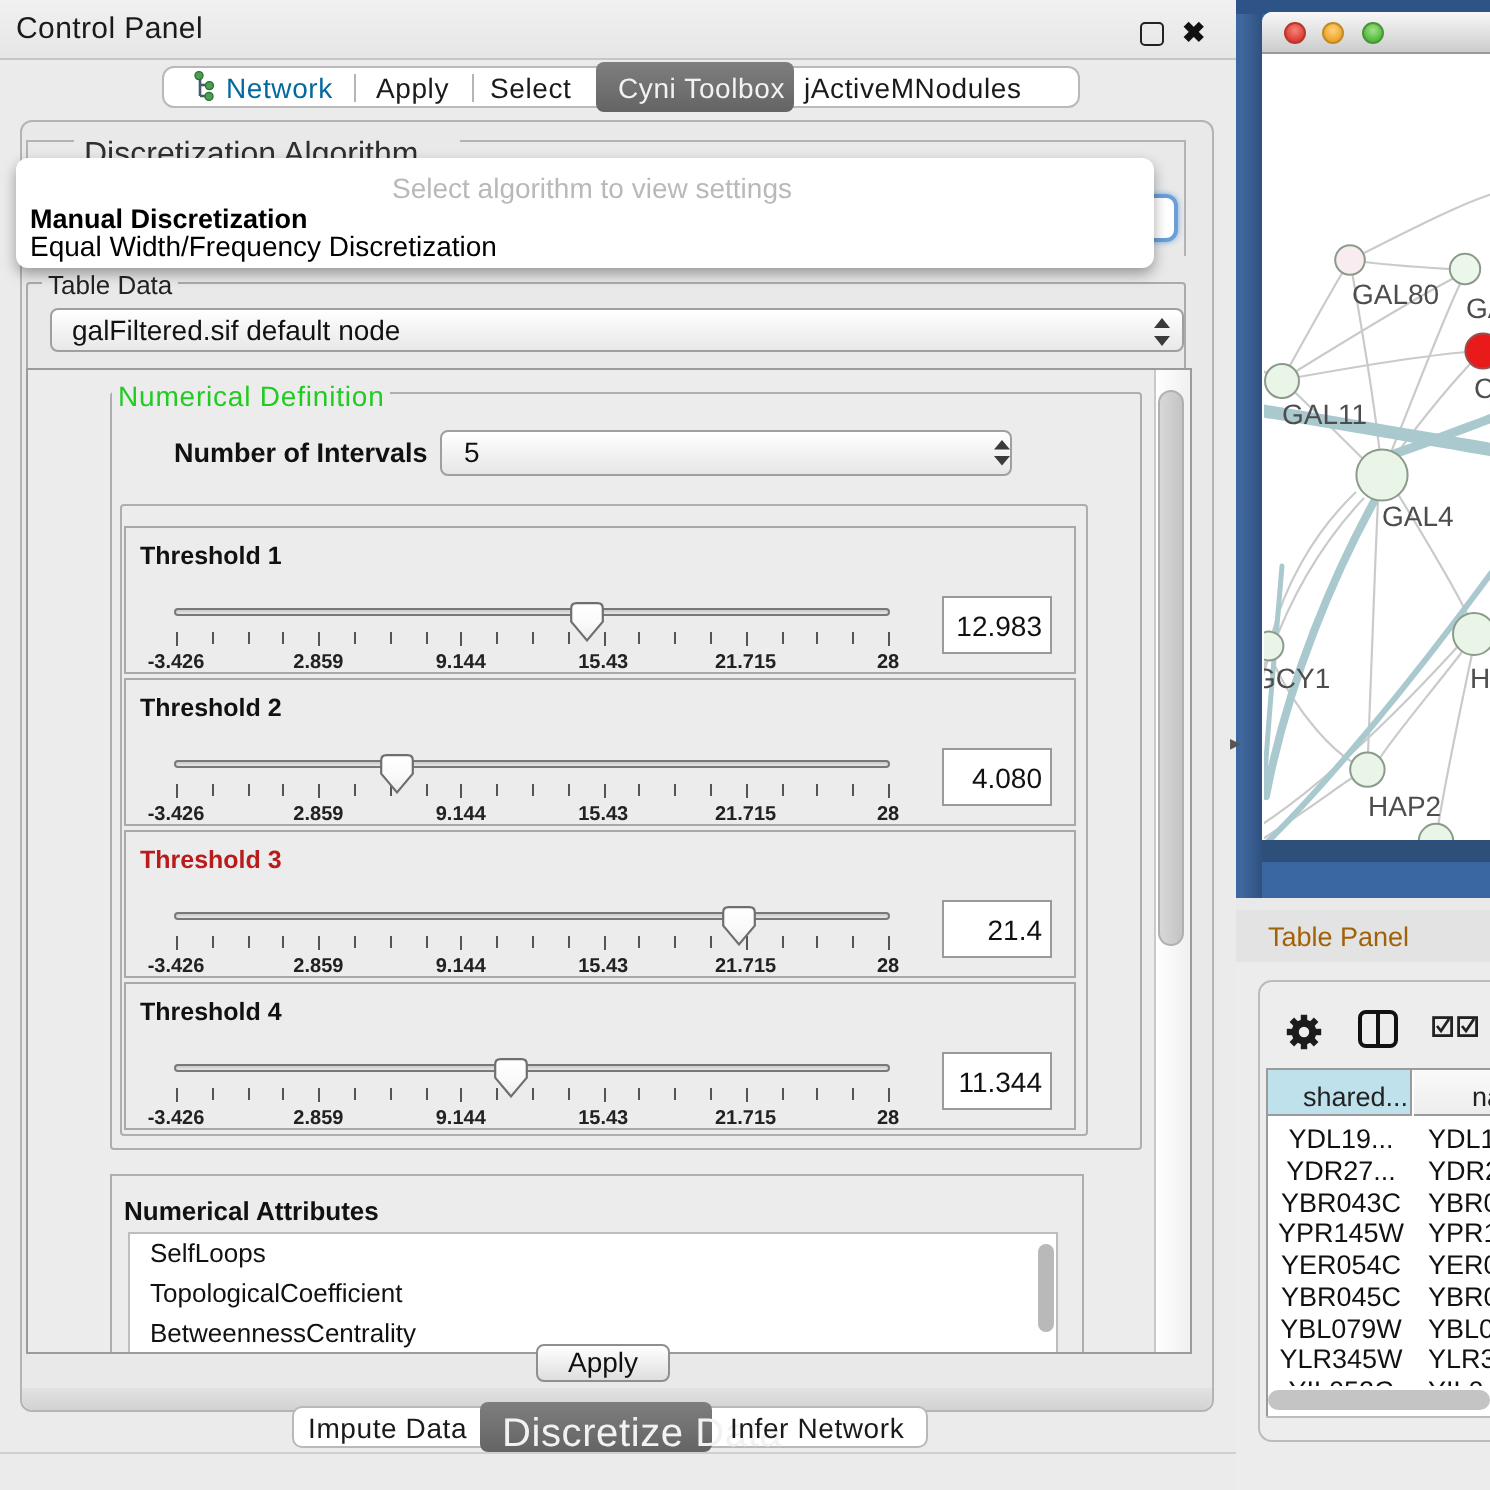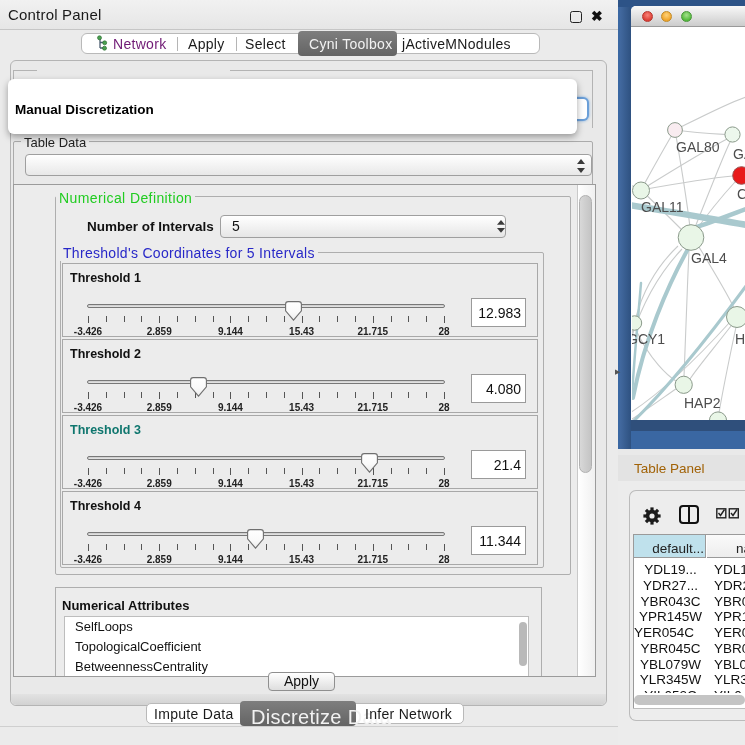--- a/index.html
+++ b/index.html
@@ -20,40 +20,42 @@
   <div class="abs" style="left:591px;top:8px;font-size:14px;font-weight:bold;color:#111;">✖</div>
 
   <div class="abs" style="left:81px;top:33px;width:459px;height:21px;background:#fff;border:1px solid #b9b9b9;border-radius:6px;"></div>
   <div class="abs" style="left:298px;top:31px;width:99px;height:25px;background:linear-gradient(#7e7e7e,#646464);border-radius:4px;"></div>
   <svg class="abs" style="left:95px;top:34px;" width="14" height="17" viewBox="0 0 14 17">
     <path d="M5 4 L5 14 M5 8.5 L9.5 8.5 M5 14 L9.5 14" stroke="#4a5a6e" stroke-width="1.3" fill="none"></path>
     <circle cx="4.5" cy="3.8" r="2" fill="#4aa050" stroke="#2e7034" stroke-width="0.7"></circle>
     <circle cx="9.7" cy="8.8" r="2" fill="#4aa050" stroke="#2e7034" stroke-width="0.7"></circle>
     <circle cx="9.5" cy="14.2" r="2" fill="#4aa050" stroke="#2e7034" stroke-width="0.7"></circle>
   </svg>
-  <div class="abs" style="left:113px;top:36px;font-size:14px;letter-spacing:0.3px;color:#701a75;">Network</div>
+  <div class="abs" style="left:113px;top:36px;font-size:14px;letter-spacing:0.3px;color:#0369a1;">Network</div>
   <div class="abs" style="left:177px;top:37px;width:1px;height:14px;background:#b5b5b5;"></div>
   <div class="abs" style="left:188px;top:36px;font-size:14px;letter-spacing:0.3px;color:#1a1a1a;">Apply</div>
   <div class="abs" style="left:236px;top:37px;width:1px;height:14px;background:#b5b5b5;"></div>
   <div class="abs" style="left:245px;top:36px;font-size:14px;letter-spacing:0.3px;color:#1a1a1a;">Select</div>
   <div class="abs" style="left:309px;top:36px;font-size:14px;letter-spacing:0.3px;color:#f2f2f2;">Cyni Toolbox</div>
   <div class="abs" style="left:402px;top:36px;font-size:14px;letter-spacing:0.3px;color:#1a1a1a;">jActiveMNodules</div>
 
   <div class="abs" style="left:10px;top:60px;width:597px;height:646px;background:#e9e9e9;border:1px solid #b4b4b4;border-radius:6px;"></div>
   <div class="abs" style="left:11px;top:694px;width:595px;height:11px;background:linear-gradient(#e2e2e2,#d2d2d2);border-radius:0 0 6px 6px;"></div>
 
   <div class="abs" style="left:230px;top:70px;width:363px;height:1px;background:#b3b3b3;"></div>
   <div class="abs" style="left:13px;top:70px;width:24px;height:1px;background:#b3b3b3;"></div>
   <div class="abs" style="left:592px;top:70px;width:1px;height:58px;background:#b3b3b3;"></div>
   <div class="abs" style="left:13px;top:70px;width:1px;height:12px;background:#b3b3b3;"></div>
+  <div class="abs" style="left:42px;top:69px;font-size:16px;color:#2f2f2f;">Discretization Algorithm</div>
 
   <div class="abs" style="left:13px;top:141px;width:580px;height:45px;border:1px solid #ababab;border-radius:2px;"></div>
   <div class="abs" style="left:21px;top:135px;background:#e9e9e9;padding:0 3px;font-size:13px;color:#222;">Table Data</div>
 
   <div class="abs" style="left:25px;top:154px;width:567px;height:22px;background:linear-gradient(#ffffff,#e8e8e8);border:1px solid #9f9f9f;border-radius:4px;"></div>
+  <div class="abs" style="left:36px;top:157px;font-size:14px;color:#111;">galFiltered.sif default node</div>
   <svg class="abs" style="left:576px;top:159px;" width="10" height="14" viewBox="0 0 10 14">
         <path d="M5 0 L9 5 L1 5 Z" fill="#3a3a3a"></path>
         <path d="M1 9 L9 9 L5 14 Z" fill="#3a3a3a"></path>
       </svg>
 
   <div class="abs" style="left:13px;top:184px;width:583px;height:493px;background:#ececec;border:1px solid #9b9b9b;"></div>
 
   <div class="abs" style="left:577px;top:185px;width:18px;height:491px;background:linear-gradient(90deg,#ffffff,#f0f0f0);border-left:1px solid #c9c9c9;"></div>
   <div class="abs" style="left:579px;top:195px;width:13px;height:278px;background:linear-gradient(90deg,#d8d8d8,#c4c4c4);border:1px solid #b0b0b0;border-radius:7px;"></div>
 
@@ -62,21 +64,20 @@
 
   <div class="abs" style="left:87px;top:219px;font-size:13.5px;font-weight:bold;color:#111;">Number of Intervals</div>
   <div class="abs" style="left:220px;top:215px;width:286px;height:23px;background:linear-gradient(#ffffff,#e6e6e6);border:1px solid #9f9f9f;border-radius:4px;"></div>
   <div class="abs" style="left:232px;top:218px;font-size:14px;color:#111;">5</div>
   <svg class="abs" style="left:496px;top:220px;" width="10" height="13" viewBox="0 0 10 13">
         <path d="M5 0 L9 4.7 L1 4.7 Z" fill="#3a3a3a"></path>
         <path d="M1 8 L9 8 L5 12.7 Z" fill="#3a3a3a"></path>
       </svg>
 
   <div class="abs" style="left:60px;top:252px;width:484px;height:316px;border:1px solid #aeaeae;border-radius:2px;"></div>
-  <div class="abs" style="left:60px;top:245px;background:#ececec;padding:0 3px;font-size:14px;letter-spacing:0.3px;color:#2828c8;">Threshold's Coordinates for 5 Intervals</div>
 
   <div class="abs" style="left:62px;top:263px;width:476px;height:74px;border:1px solid #a8a8a8;"></div>
   <div class="abs" style="left:70px;top:271px;font-size:12.5px;font-weight:bold;color:#111;">Threshold 1</div>
   <div class="abs" style="left:87px;top:303.5px;width:358px;height:4px;background:linear-gradient(#c9c9c9,#e8e8e8);border:1px solid #787878;border-radius:3px;"></div>
   <div class="abs" style="left:88.0px;top:315.5px;width:1px;height:7px;background:#555;"></div>
       <div class="abs" style="left:105.8px;top:315.5px;width:1px;height:6px;background:#555;"></div>
       <div class="abs" style="left:123.6px;top:315.5px;width:1px;height:6px;background:#555;"></div>
       <div class="abs" style="left:141.4px;top:315.5px;width:1px;height:6px;background:#555;"></div>
       <div class="abs" style="left:159.2px;top:315.5px;width:1px;height:7px;background:#555;"></div>
       <div class="abs" style="left:177.0px;top:315.5px;width:1px;height:6px;background:#555;"></div>
@@ -149,21 +150,21 @@
             <stop offset="0" stop-color="#ffffff"></stop>
             <stop offset="0.55" stop-color="#fafafa"></stop>
             <stop offset="1" stop-color="#ececec"></stop>
           </linearGradient>
         </defs>
         <path d="M3.2 0.6 L13.8 0.6 Q16.4 0.6 16.4 3.2 L16.4 9.8 L8.5 19.2 L0.6 9.8 L0.6 3.2 Q0.6 0.6 3.2 0.6 Z" fill="url(#th1)" stroke="#6f6f6f" stroke-width="1.1"></path>
       </svg>
   <div class="abs" style="left:471px;top:374px;width:55px;height:29px;background:#fff;border:1px solid #9a9a9a;"></div>
   <div class="abs" style="left:471px;top:381px;width:50px;text-align:right;font-size:14px;color:#111;">4.080</div>
   <div class="abs" style="left:62px;top:415px;width:476px;height:74px;border:1px solid #a8a8a8;"></div>
-  <div class="abs" style="left:70px;top:423px;font-size:12.5px;font-weight:bold;color:#0f766e;">Threshold 3</div>
+  <div class="abs" style="left:70px;top:423px;font-size:12.5px;font-weight:bold;color:#b91c1c;">Threshold 3</div>
   <div class="abs" style="left:87px;top:455.5px;width:358px;height:4px;background:linear-gradient(#c9c9c9,#e8e8e8);border:1px solid #787878;border-radius:3px;"></div>
   <div class="abs" style="left:88.0px;top:467.5px;width:1px;height:7px;background:#555;"></div>
       <div class="abs" style="left:105.8px;top:467.5px;width:1px;height:6px;background:#555;"></div>
       <div class="abs" style="left:123.6px;top:467.5px;width:1px;height:6px;background:#555;"></div>
       <div class="abs" style="left:141.4px;top:467.5px;width:1px;height:6px;background:#555;"></div>
       <div class="abs" style="left:159.2px;top:467.5px;width:1px;height:7px;background:#555;"></div>
       <div class="abs" style="left:177.0px;top:467.5px;width:1px;height:6px;background:#555;"></div>
       <div class="abs" style="left:194.8px;top:467.5px;width:1px;height:6px;background:#555;"></div>
       <div class="abs" style="left:212.6px;top:467.5px;width:1px;height:6px;background:#555;"></div>
       <div class="abs" style="left:230.4px;top:467.5px;width:1px;height:7px;background:#555;"></div>
@@ -251,21 +252,23 @@
   <div class="abs" style="left:268px;top:672px;width:67px;height:19px;background:linear-gradient(#ffffff,#dedede);border:1px solid #8f8f8f;border-radius:4px;text-align:center;font-size:14px;color:#111;padding-top:0px;">Apply</div>
 
   <div class="abs" style="left:146px;top:703px;width:318px;height:21px;background:#fff;border:1px solid #b9b9b9;border-radius:5px;"></div>
   <div class="abs" style="left:240px;top:701px;width:116px;height:25px;background:linear-gradient(#7e7e7e,#646464);border-radius:4px;"></div>
   <div class="abs" style="left:154px;top:706px;font-size:14px;letter-spacing:0.3px;color:#1a1a1a;">Impute Data</div>
   <div class="abs" style="left:251px;top:706px;font-size:20px;letter-spacing:0.3px;color:#f2f2f2;">Discretize Data</div>
   <div class="abs" style="left:365px;top:706px;font-size:14px;letter-spacing:0.3px;color:#1a1a1a;">Infer Network</div>
   <div class="abs" style="left:0;top:726px;width:618px;height:1px;background:#cfcfcf;"></div>
 
   <div class="abs" style="left:8px;top:79px;width:569px;height:55px;background:#fff;border-radius:6px;box-shadow:0 3px 7px rgba(0,0,0,0.35);z-index:5;"></div>
+  <div class="abs" style="left:10px;top:86px;width:572px;text-align:center;font-size:14px;color:#b9b9b9;z-index:6;">Select algorithm to view settings</div>
   <div class="abs" style="left:15px;top:101.5px;font-size:13.5px;font-weight:bold;color:#000;z-index:6;">Manual Discretization</div>
+  <div class="abs" style="left:15px;top:114.5px;font-size:14px;color:#000;z-index:6;">Equal Width/Frequency Discretization</div>
 
   <div class="abs" style="left:574px;top:97px;width:15px;height:24px;background:#fff;border:2.5px solid #6b9fd8;border-radius:0 6px 6px 0;border-left:none;box-shadow:0 0 3px #7aabdd;z-index:4;"></div>
 </div>
 
 <div class="abs" style="left:618px;top:0;width:127px;height:449px;background:#3a67a2;"></div>
 <div class="abs" style="left:620px;top:6px;width:11px;height:443px;background:linear-gradient(90deg,#42699f,#2e5180);"></div>
 <div class="abs" style="left:618px;top:449px;width:127px;height:6px;background:#e9e9e9;"></div>
 <div class="abs" style="left:618px;top:0;width:127px;height:7px;background:#2d5387;"></div>
 
 <div class="abs" style="left:631px;top:6px;width:114px;height:425px;background:#fff;border-radius:5px 0 0 0;"></div>
@@ -364,32 +367,32 @@
 <svg class="abs" style="left:716px;top:508px;" width="30" height="11" viewBox="0 0 30 11">
   <rect x="0.8" y="0.8" width="9" height="9" fill="none" stroke="#222" stroke-width="1.4"></rect>
   <path d="M2.5 5 L4.5 7.5 L8.5 1.5" stroke="#222" stroke-width="1.4" fill="none"></path>
   <rect x="13.3" y="0.8" width="9" height="9" fill="none" stroke="#222" stroke-width="1.4"></rect>
   <path d="M15 5 L17 7.5 L21 1.5" stroke="#222" stroke-width="1.4" fill="none"></path>
 </svg>
 
 <div class="abs" style="left:633px;top:534px;width:112px;height:175px;background:#fff;border-top:1px solid #9a9a9a;border-left:1px solid #9a9a9a;"></div>
 <div class="abs" style="left:634px;top:535px;width:72px;height:23px;background:#bfe1ec;border-right:1px solid #9a9a9a;border-bottom:1px solid #9a9a9a;"></div>
 <div class="abs" style="left:707px;top:535px;width:38px;height:23px;background:linear-gradient(#fafafa,#ededed);border-bottom:1px solid #9a9a9a;"></div>
-<div class="abs" style="left:634px;top:541px;width:70px;text-align:right;font-size:13.5px;color:#222;">default...</div>
+<div class="abs" style="left:634px;top:541px;width:70px;text-align:right;font-size:13.5px;color:#222;">shared...</div>
 <div class="abs" style="left:736px;top:541px;font-size:13.5px;color:#222;">na</div>
 <div class="abs" style="left:634px;top:558px;width:111px;height:135px;overflow:hidden;">
   <div class="abs" style="left:0px;top:4.3px;width:73px;text-align:center;font-size:13.5px;color:#111;">YDL19...</div>
   <div class="abs" style="left:80px;top:4.3px;font-size:13.5px;color:#111;">YDL1</div>
   <div class="abs" style="left:0px;top:20.0px;width:73px;text-align:center;font-size:13.5px;color:#111;">YDR27...</div>
   <div class="abs" style="left:80px;top:20.0px;font-size:13.5px;color:#111;">YDR2</div>
   <div class="abs" style="left:0px;top:35.7px;width:73px;text-align:center;font-size:13.5px;color:#111;">YBR043C</div>
   <div class="abs" style="left:80px;top:35.7px;font-size:13.5px;color:#111;">YBR0</div>
   <div class="abs" style="left:0px;top:51.4px;width:73px;text-align:center;font-size:13.5px;color:#111;">YPR145W</div>
   <div class="abs" style="left:80px;top:51.4px;font-size:13.5px;color:#111;">YPR1</div>
-  <div class="abs" style="left:0px;top:67.1px;width:73px;font-size:13.5px;color:#111;">YER054C</div>
+  <div class="abs" style="left:0px;top:67.1px;width:73px;text-align:center;font-size:13.5px;color:#111;">YER054C</div>
   <div class="abs" style="left:80px;top:67.1px;font-size:13.5px;color:#111;">YER0</div>
   <div class="abs" style="left:0px;top:82.8px;width:73px;text-align:center;font-size:13.5px;color:#111;">YBR045C</div>
   <div class="abs" style="left:80px;top:82.8px;font-size:13.5px;color:#111;">YBR0</div>
   <div class="abs" style="left:0px;top:98.5px;width:73px;text-align:center;font-size:13.5px;color:#111;">YBL079W</div>
   <div class="abs" style="left:80px;top:98.5px;font-size:13.5px;color:#111;">YBL0</div>
   <div class="abs" style="left:0px;top:114.2px;width:73px;text-align:center;font-size:13.5px;color:#111;">YLR345W</div>
   <div class="abs" style="left:80px;top:114.2px;font-size:13.5px;color:#111;">YLR3</div>
   <div class="abs" style="left:0px;top:129.9px;width:73px;text-align:center;font-size:13.5px;color:#111;">YIL052C</div>
   <div class="abs" style="left:80px;top:129.9px;font-size:13.5px;color:#111;">YIL0</div>
     </div>

